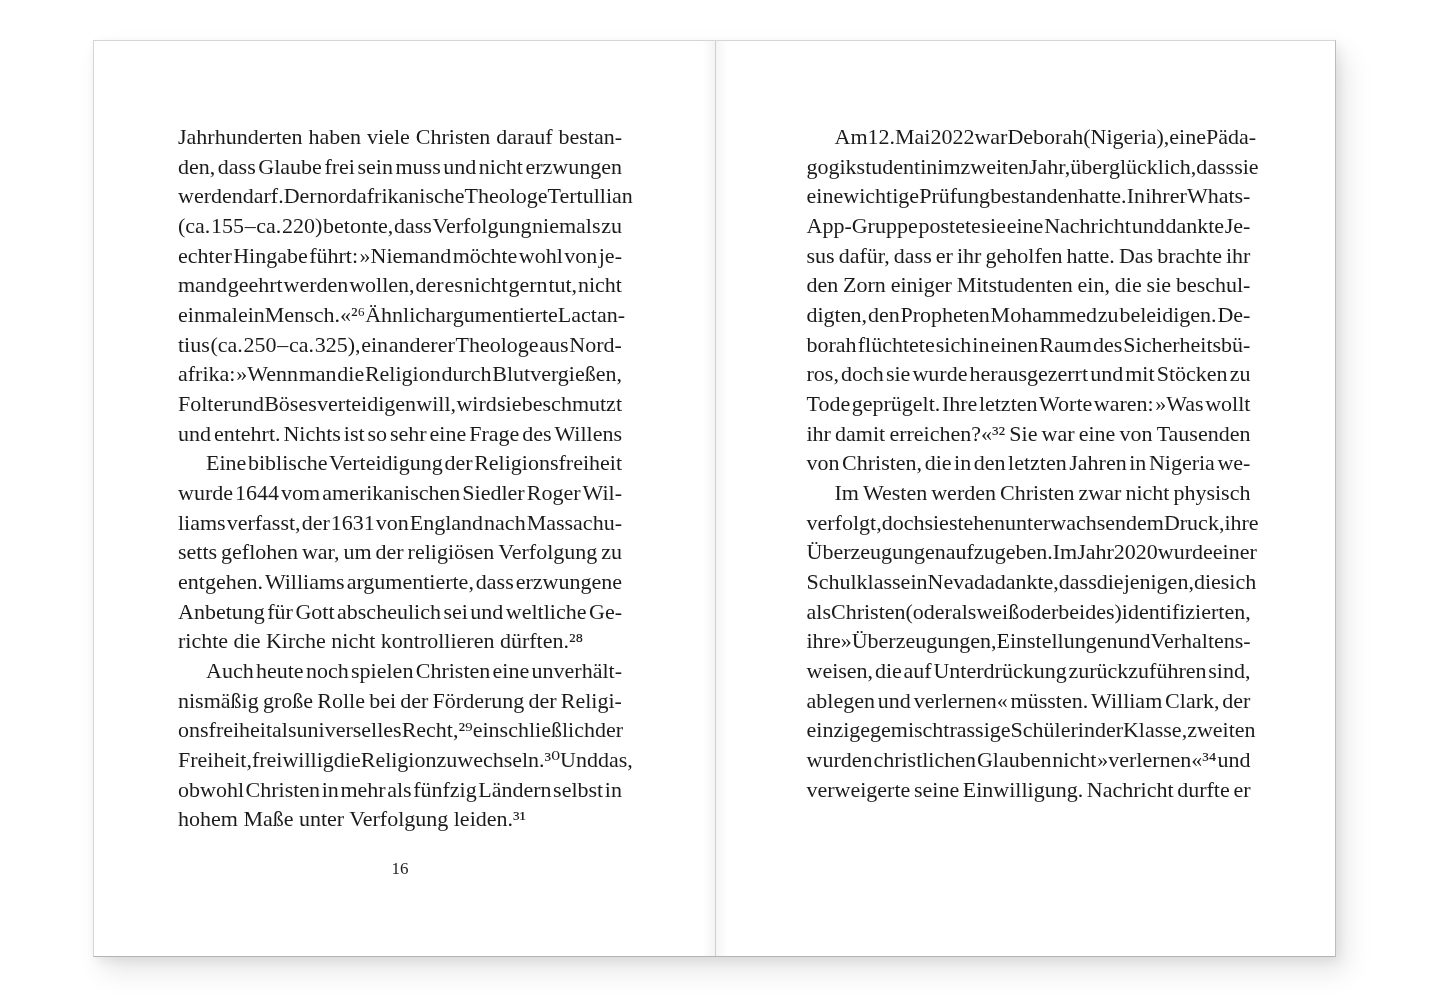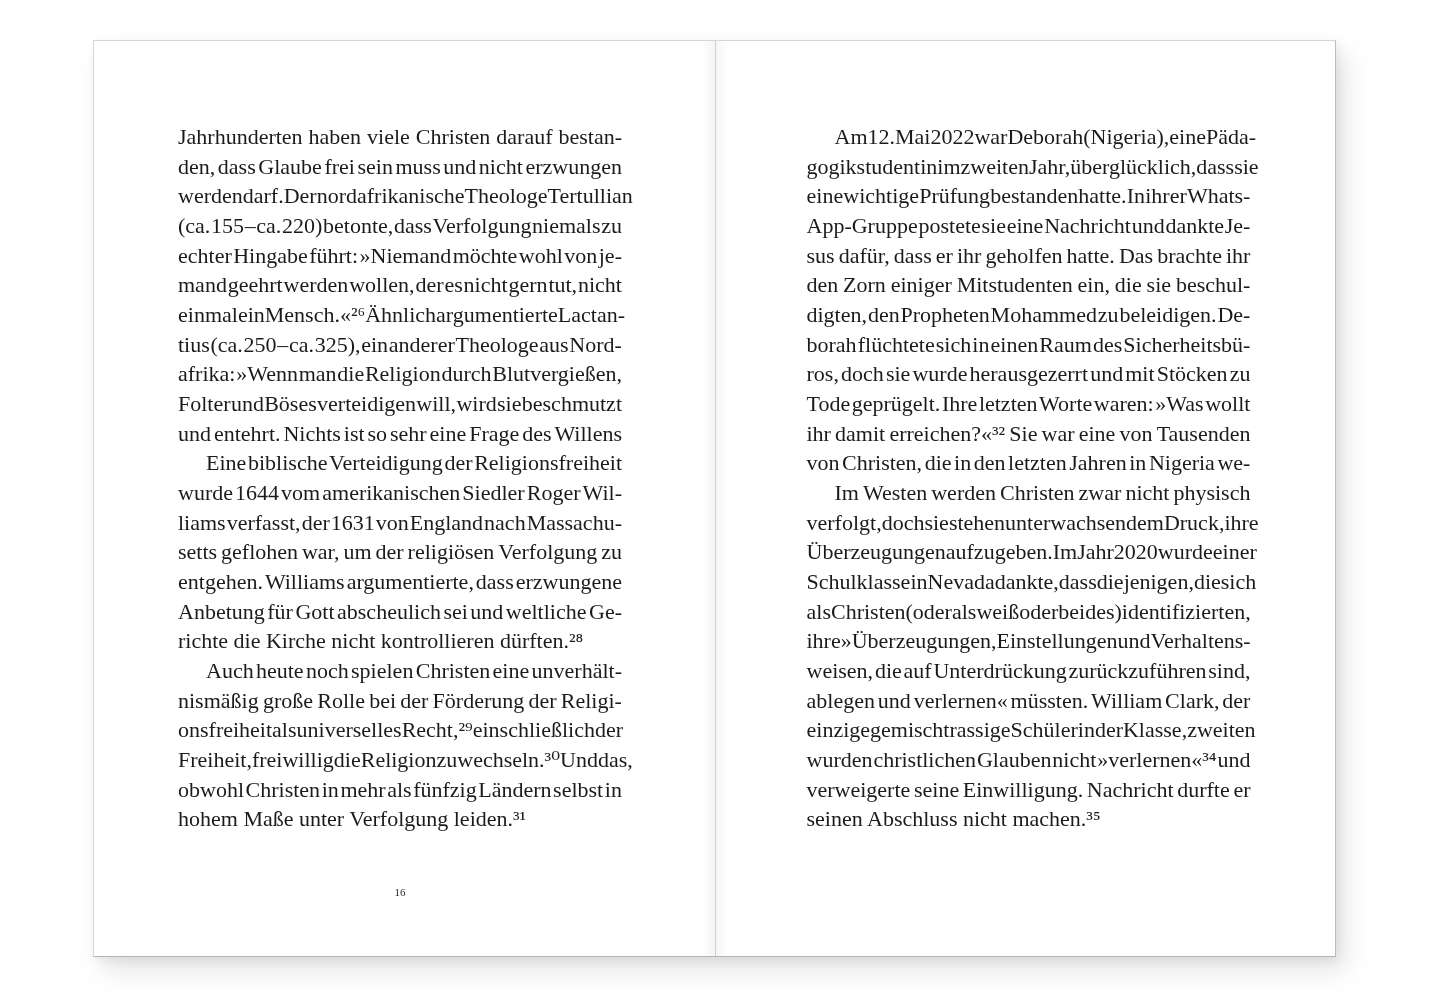--- a/index.html
+++ b/index.html
@@ -73,24 +73,24 @@
   .line.just {
     display: flex;
     justify-content: space-between;
     white-space: normal;
   }
   .line.just span { white-space: pre; }
   .line.ind { padding-left: 28px; }
 
   .folio {
     position: absolute;
-    top: 843px;
+    top: 819px;
     width: 444px;
     text-align: center;
-    font-size: 11px;
+    font-size: 17px;
     line-height: 17px;
     color: #1f1f1f;
   }
   .page-left  .folio { left: 84px; }
   .page-right .folio { left: 92px; }
 </style>
 </head>
 <body>
 
 <div class="book">
@@ -533,20 +533,19 @@
           <span>und</span>
         </div>
         <div class="line just">
           <span>verweigerte</span>
           <span>seine</span>
           <span>Einwilligung.</span>
           <span>Nachricht</span>
           <span>durfte</span>
           <span>er</span>
         </div>
-        <div class="line">seinen Abschluss nicht machen.³⁵</div>
       </div>
   </div>
 
   <div class="gutter-shade"></div>
   <div class="gutter-line"></div>
 
 </div>
 
 </body></html>

